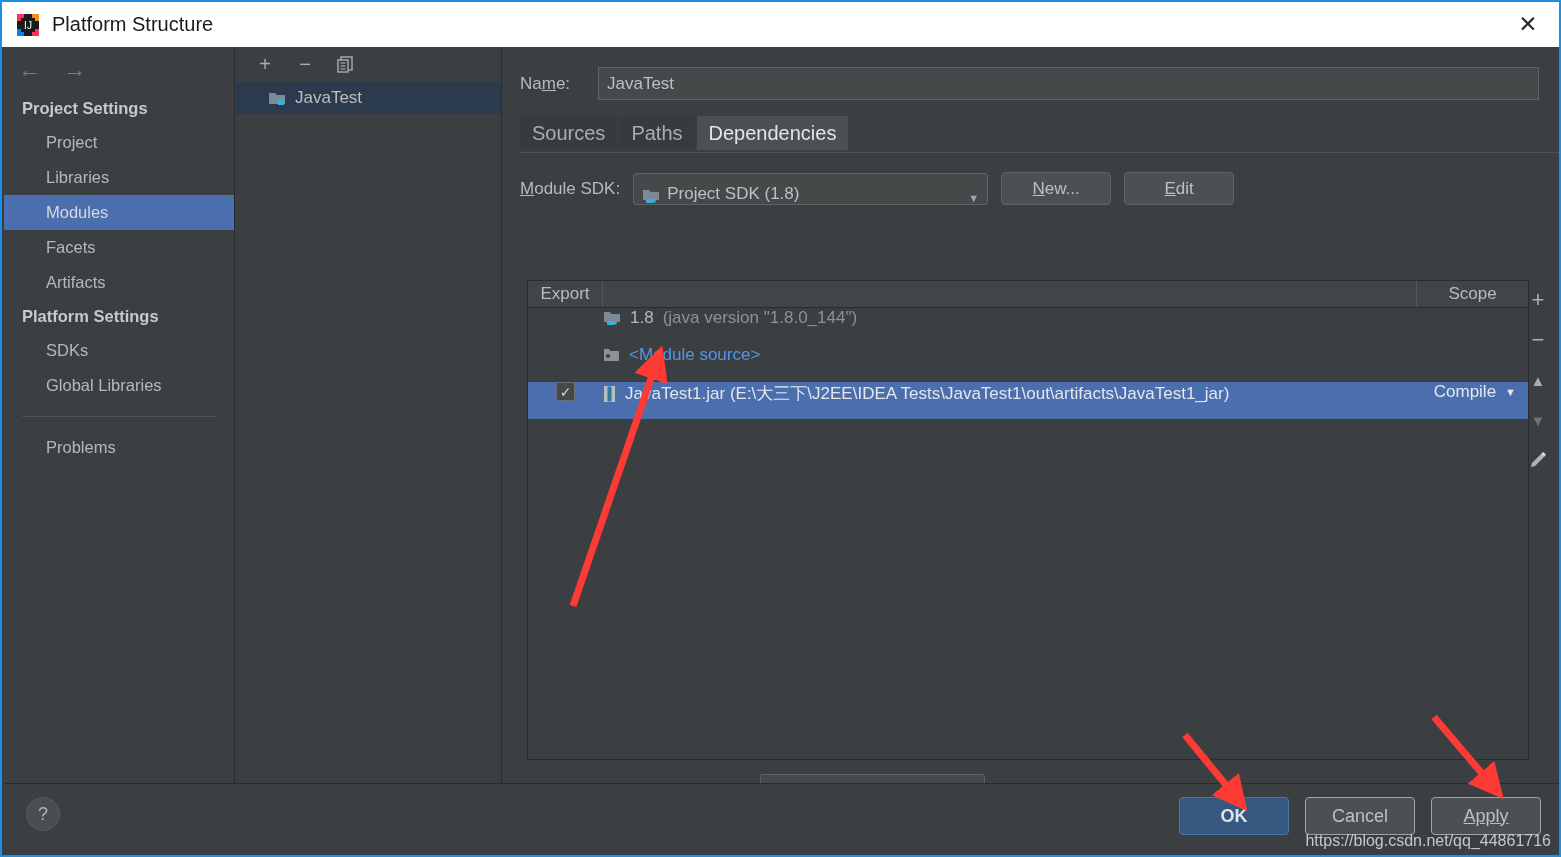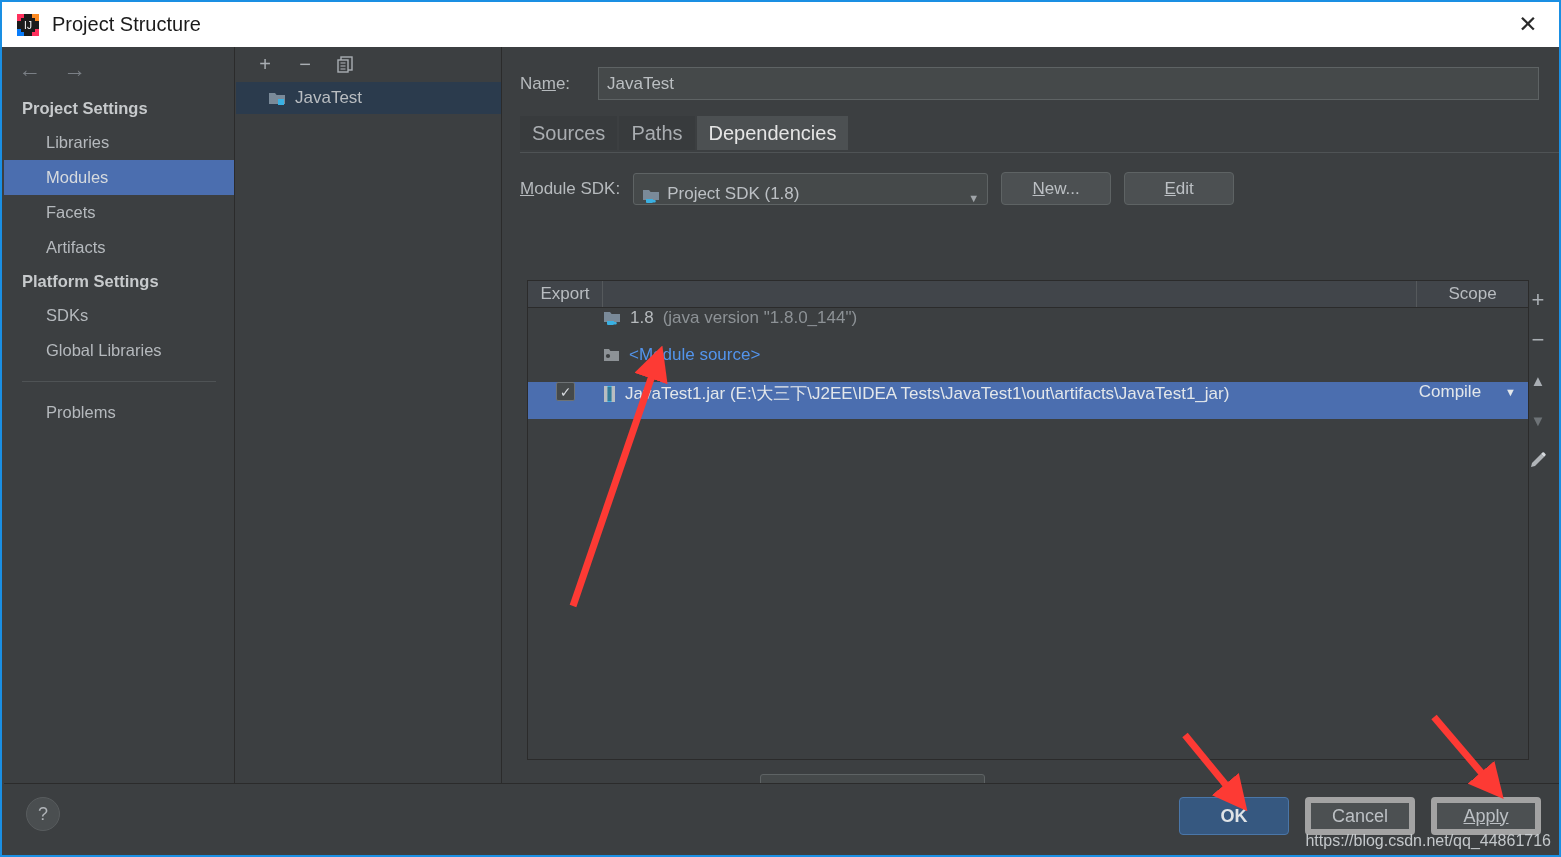--- a/index.html
+++ b/index.html
@@ -191,21 +191,21 @@
     border: 1px solid #6d7275; border-radius: 2px;
     display: flex; align-items: center; justify-content: center;
     color: #d6dade; font-size: 14px;
   }
   .trow .label-cell {
     flex: 1; display: flex; align-items: center; gap: 9px;
     color: #b6babd; overflow: hidden; white-space: nowrap;
   }
   .trow .scope-cell {
     width: 130px; display: flex; align-items: center;
-    justify-content: flex-end; gap: 24px; padding-right: 12px;
+    justify-content: flex-end; gap: 9px; padding-right: 12px;
     color: #c3c7cb;
   }
   .trow.selected { background: #4b6eaf; }
   .trow.selected .label-cell,
   .trow.selected .scope-cell { color: #e3e7ea; }
   .dim { color: #8d9296; }
   .link { color: #5394ec; }
 
   
   .vtoolbar {
@@ -244,21 +244,21 @@
     cursor: pointer;
   }
   .actions {
     position: absolute; right: 20px; top: 13px;
     display: flex; gap: 16px;
   }
   .abtn {
     width: 110px; height: 38px; border-radius: 4px;
     display: flex; align-items: center; justify-content: center;
     font-size: 18px; cursor: pointer;
-    background: #4c5052; border: 6px solid #a3a3a3; color: #bcc0c4;
+    background: #4c5052; border: 1px solid #a3a3a3; color: #bcc0c4;
   }
   .abtn.primary {
     background: #365880; border: 1px solid #4a76a8; color: #dfe3e6;
     font-weight: bold;
   }
   .watermark {
     position: absolute; right: 10px; bottom: 3px;
     color: #cfd3d6; font-size: 16px; opacity: .92;
   }
 
@@ -281,31 +281,32 @@
       <svg width="24" height="24" viewBox="0 0 24 24">
         <rect x="1" y="1" width="22" height="22" fill="#1b1b1b"></rect>
         <rect x="1" y="1" width="7" height="7" fill="#fe315d"></rect>
         <rect x="16" y="1" width="7" height="7" fill="#fd8b23"></rect>
         <rect x="1" y="16" width="7" height="7" fill="#087cfa"></rect>
         <rect x="16" y="16" width="7" height="7" fill="#fe315d"></rect>
         <rect x="5" y="5" width="14" height="14" fill="#1b1b1b"></rect>
         <text x="12" y="16" font-size="10" fill="#ffffff" text-anchor="middle" font-family="Liberation Sans, sans-serif">IJ</text>
       </svg>
     </span>
-    <span class="tb-title">Project Structure</span>
+    <span class="tb-title">Platform Structure</span>
     <span class="tb-close">✕</span>
   </div>
 
   <div class="sidebar">
     <div class="nav-arrows">
       <span class="nav-arrow">←</span>
       <span class="nav-arrow">→</span>
     </div>
 
     <div class="side-group">Project Settings</div>
+    <div class="side-item">Project</div>
     <div class="side-item">Libraries</div>
     <div class="side-item selected">Modules</div>
     <div class="side-item">Facets</div>
     <div class="side-item">Artifacts</div>
 
     <div class="side-group">Platform Settings</div>
     <div class="side-item">SDKs</div>
     <div class="side-item">Global Libraries</div>
 
     <div class="side-sep"></div>

